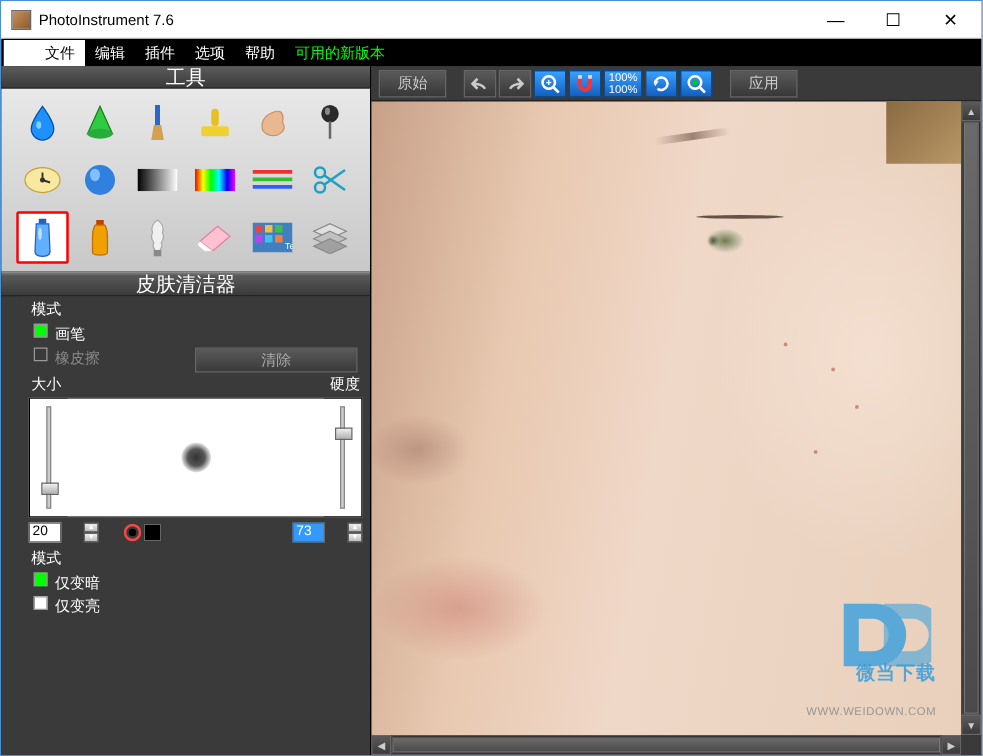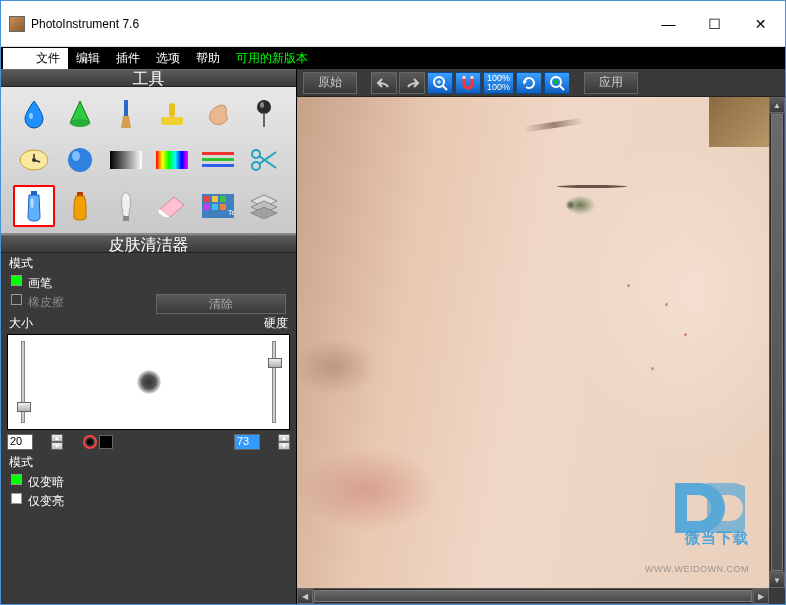--- a/index.html
+++ b/index.html
@@ -13,21 +13,21 @@
 }
 .window {
   width: 786px;
   height: 605px;
   border: 1px solid #4a90d9;
   display: flex;
   flex-direction: column;
   background: #fff;
 }
 .titlebar {
-  height: 46px;
+  height: 30px;
   background: #fff;
   display: flex;
   align-items: center;
   padding: 0 2px 0 8px;
   border-bottom: 1px solid #ddd;
 }
 .titlebar-icon {
   width: 16px; height: 16px;
   background: linear-gradient(135deg, #c89060, #8b5a2b);
   margin-right: 6px;
@@ -107,20 +107,21 @@
 }
 .tool-cell.selected {
   border: 2px solid #ff0000;
   background: #fff;
 }
 
 .options-area {
   flex: 1;
   background: #3a3a3a;
   color: #fff;
+  margin-left: 16px;
 }
 .opt-section-label {
   padding: 2px 8px;
   font-size: 12px;
   color: #fff;
 }
 .opt-row {
   display: flex;
   align-items: flex-start;
   padding: 1px 10px;

